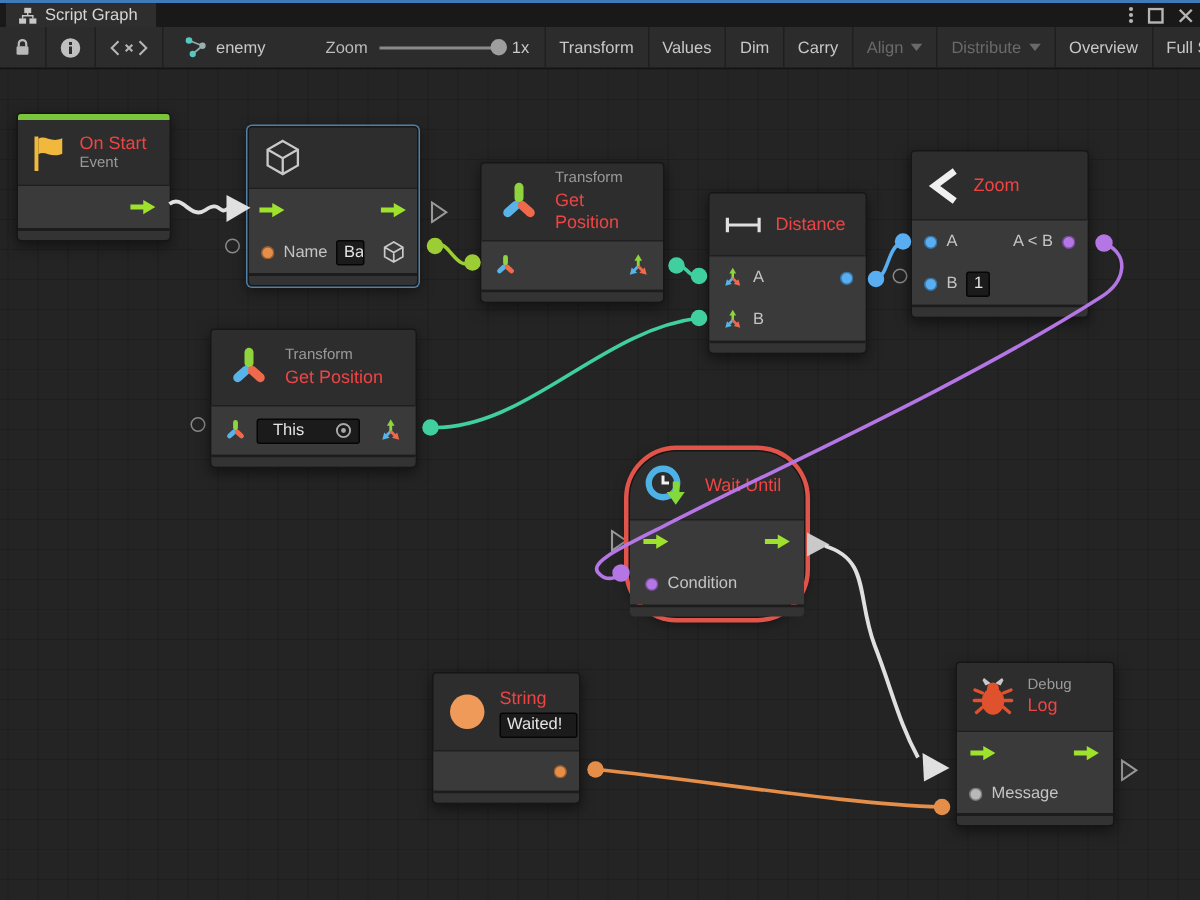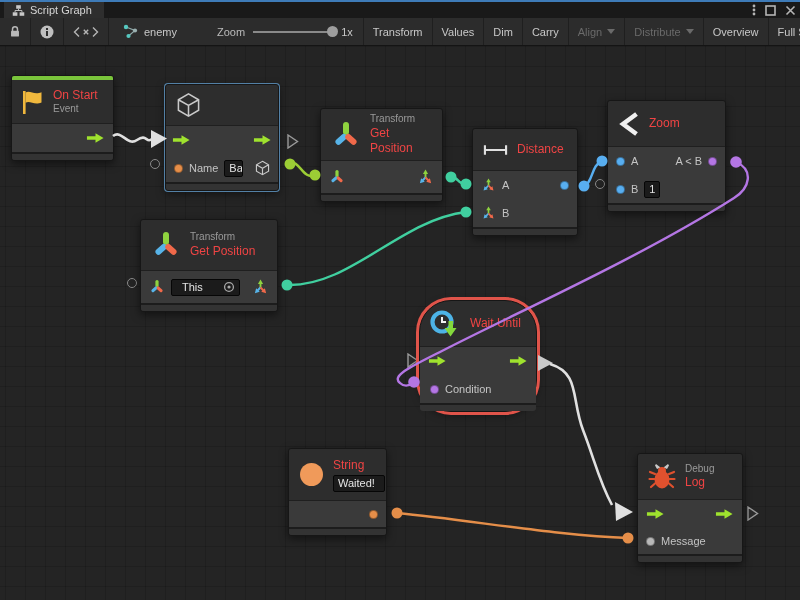--- a/index.html
+++ b/index.html
@@ -374,21 +374,21 @@
     </div>
     <div class="body">
       <div class="row" style="height:26px;">
         <span class="sp"></span>
         <span class="dot orange"></span>
       </div>
     </div>
     <div class="footer"></div>
   </div>
 
-  <div class="node" style="left:637px;top:453px;width:106px;">
+  <div class="node" style="left:637px;top:441px;width:106px;">
     <div class="hdr" style="height:45px;">
       <svg class="icon" width="28" height="27" viewBox="0 0 28 27">
         <polygon points="8,1 12.5,4.5 9,6 7,2.5" fill="#c9c9c9"></polygon>
         <polygon points="20,1 15.5,4.5 19,6 21,2.5" fill="#c9c9c9"></polygon>
         <circle cx="14" cy="8" r="4" fill="#e0512e"></circle>
         <g stroke="#e0512e" stroke-width="2.2" stroke-linecap="round">
           <path d="M7 11 L2 9"></path>
             <path d="M6.5 16 L1.5 16"></path>
             <path d="M7 20.5 L3 24"></path>
           <path d="M21 11 L26 9"></path>

